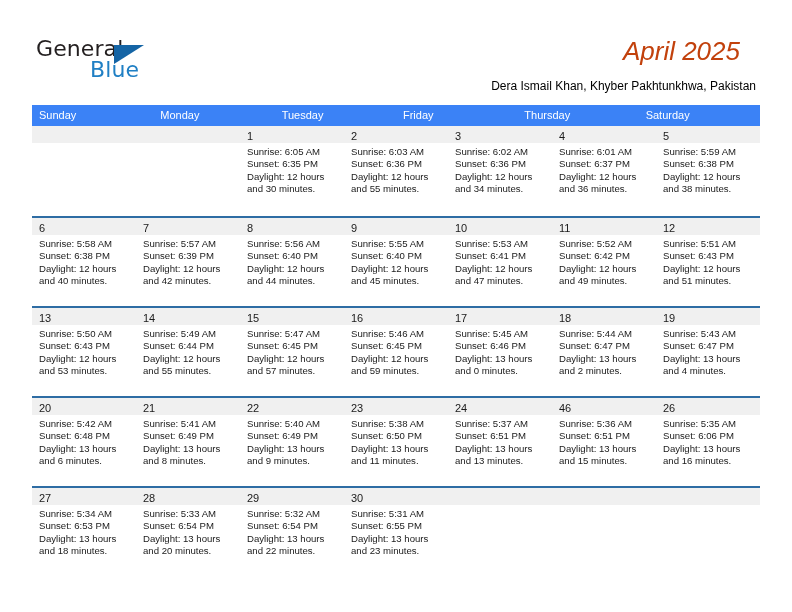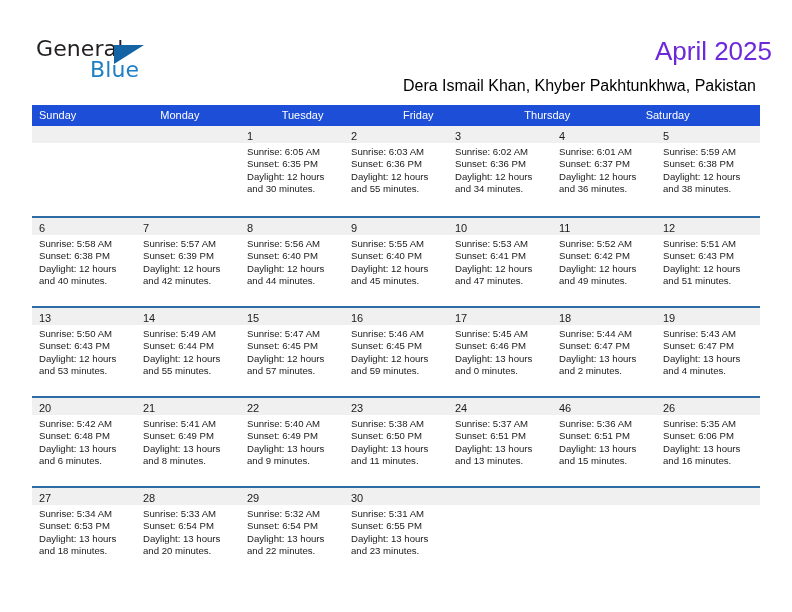--- a/index.html
+++ b/index.html
@@ -65,50 +65,51 @@
     left: 78px;
     top: 9px;
     width: 0;
     height: 0;
     border-left: 30px solid #1464a5;
     border-bottom: 19px solid transparent;
   }
 
   .title-month {
     position: absolute;
-    right: 20px;
+    right: 52px;
     top: 36px;
     font-size: 26px;
     line-height: 30px;
-    color: #6d28d9;
+    color: #c2410c;
     text-align: right;
     white-space: nowrap;
+    font-style: italic;
   }
   .title-location {
     position: absolute;
     right: 36px;
     top: 78px;
-    font-size: 16px;
+    font-size: 12px;
     line-height: 16px;
     color: #000000;
     text-align: right;
     white-space: nowrap;
   }
 
   
   .calendar {
     position: absolute;
     left: 32px;
     top: 105px;
     width: 728px;
   }
 
   .weekday-row {
     display: flex;
-    background: #1d4ed8;
+    background: #3b82f6;
     height: 21px;
   }
   .weekday {
     flex: 1 1 0;
     box-sizing: border-box;
     padding-left: 7px;
     color: #ffffff;
     font-size: 11px;
     line-height: 21px;
     white-space: nowrap;

